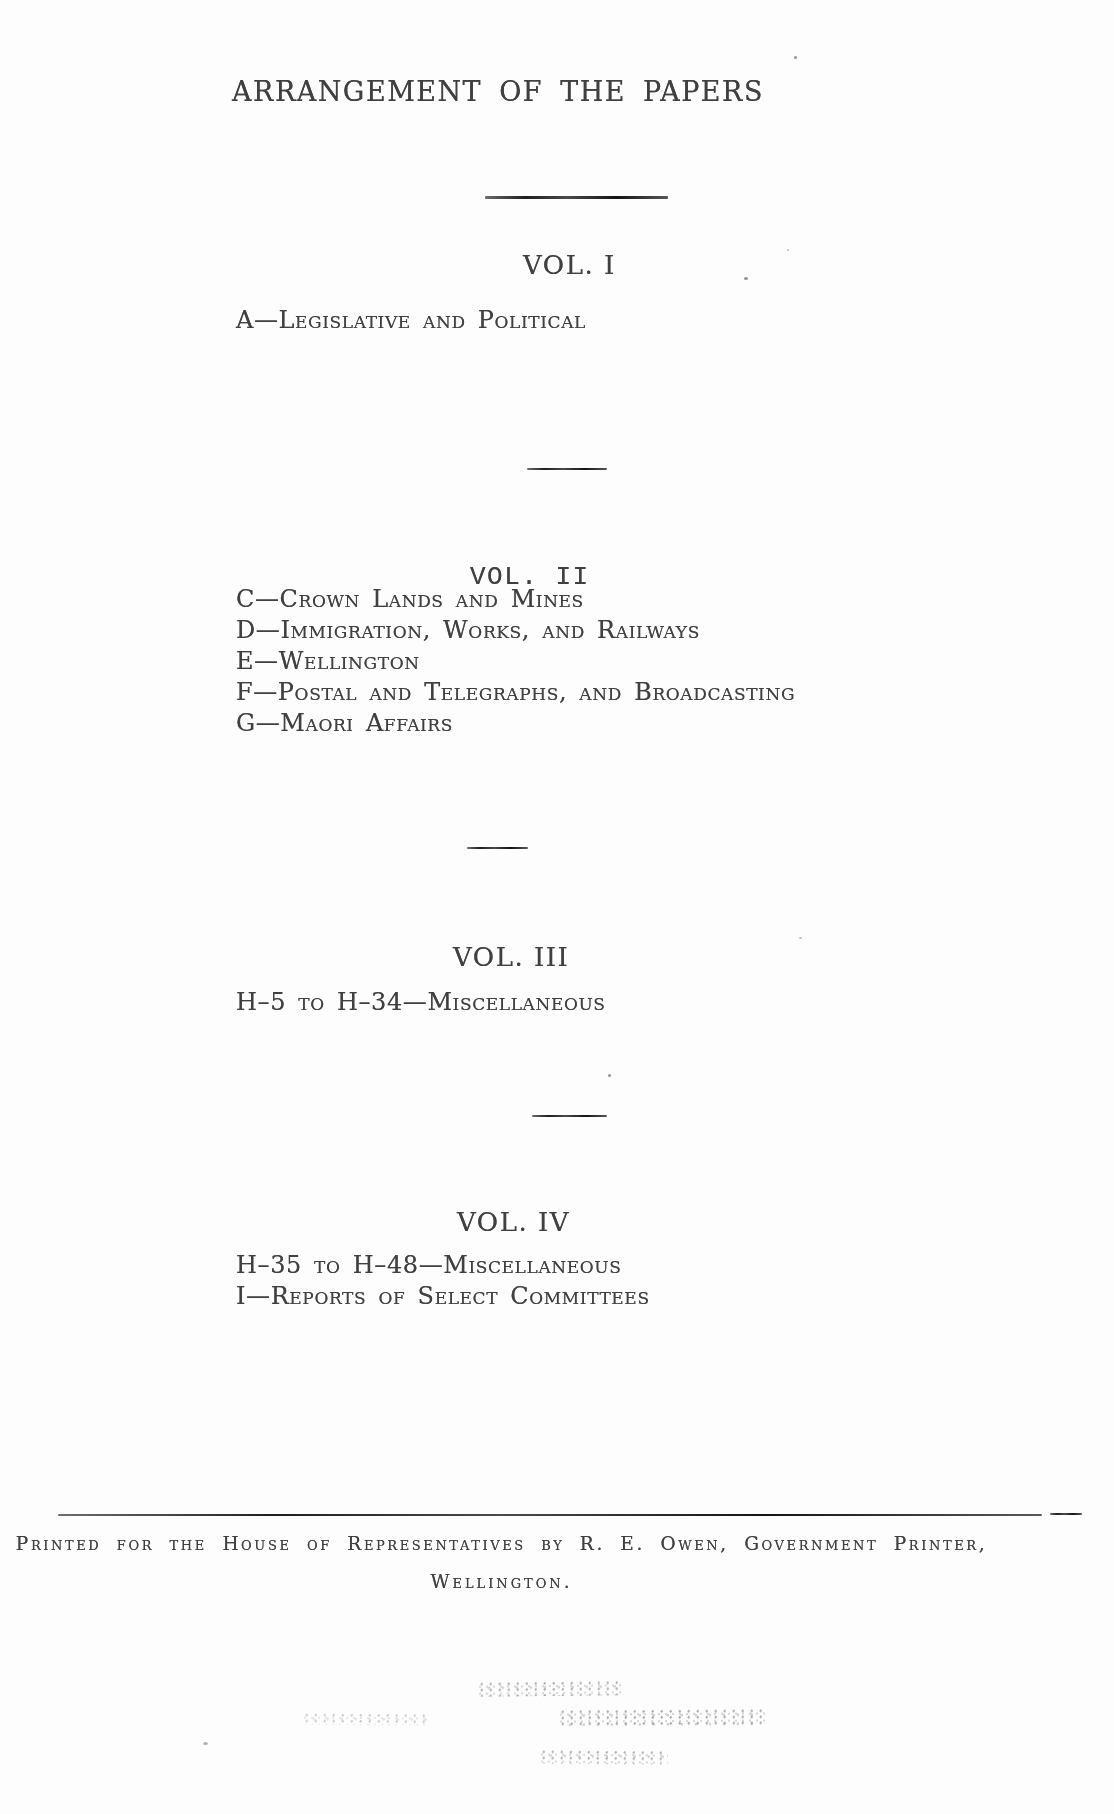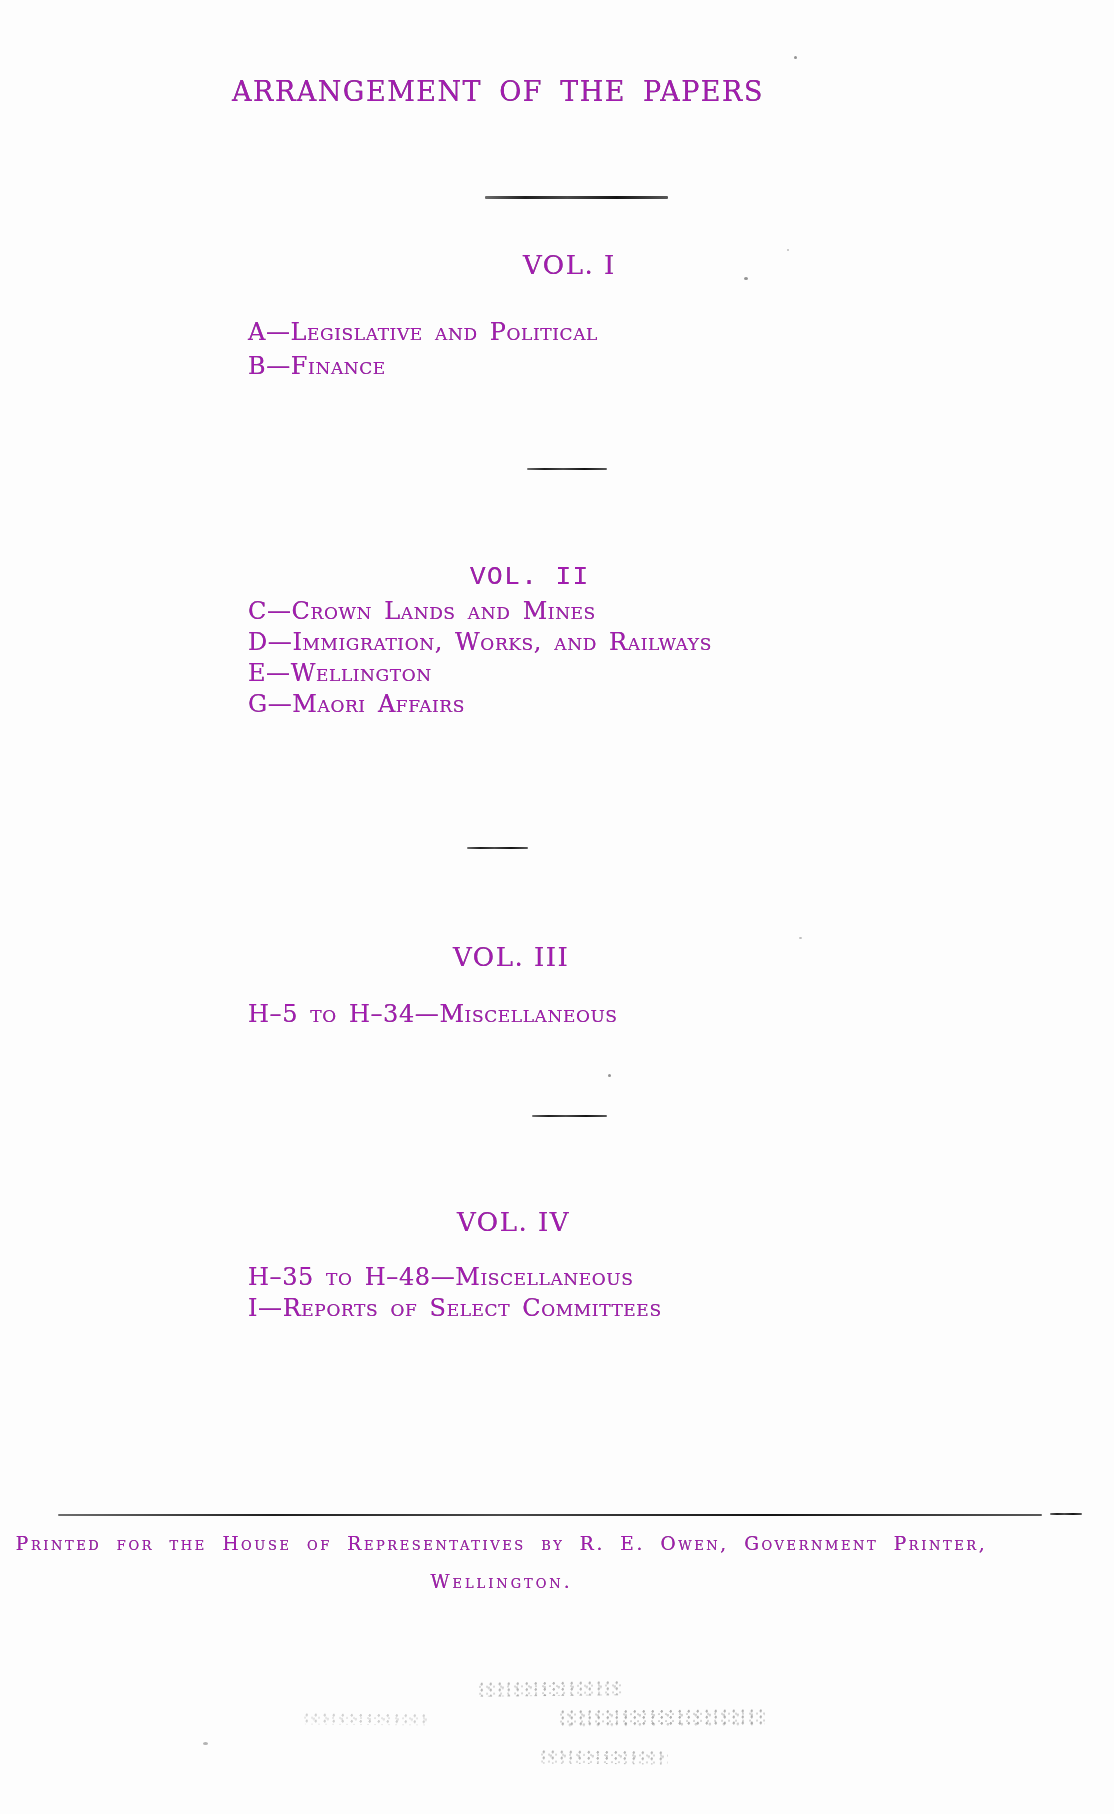--- a/index.html
+++ b/index.html
@@ -8,21 +8,21 @@
     background: #e8e8e8;
   }
   .page {
     position: relative;
     width: 1114px;
     height: 1814px;
     margin: 0 auto;
     background: #fdfdfd;
     overflow: hidden;
     font-family: "DejaVu Serif", "Liberation Serif", serif;
-    color: #a21caf;
+    color: #404040;
   }
   .page * { box-sizing: border-box; }
 
   .title {
     position: absolute;
     left: 0;
     top: 76px;
     width: 996px;
     margin: 0;
     text-align: center;
@@ -45,21 +45,21 @@
     text-shadow: 0 0 0.5px rgba(25,25,25,0.6);
   }
   .vol-1 { left: 523px; top: 250px; }
   .vol-2 { left: 470px; top: 562px; font-family: Liberation Mono, monospace; }
   .vol-3 { left: 453px; top: 942px; }
   .vol-4 { left: 457px; top: 1207px; }
 
   .entries {
     position: absolute;
     left: 236px;
-    margin: 12px;
+    margin: 0;
     font-size: 24px;
     font-variant: small-caps;
     letter-spacing: 0.6px;
     word-spacing: 4px;
     white-space: nowrap;
     text-shadow: 0 0 0.5px rgba(25,25,25,0.55);
   }
   .entries-1 { top: 303px; line-height: 34px; }
   .entries-2 { top: 584px; line-height: 31px; }
   .entries-3 { top: 986px; line-height: 32px; }
@@ -126,32 +126,32 @@
 <div class="page">
 
   <h1 class="title">ARRANGEMENT OF THE PAPERS</h1>
 
   <div class="rule rule-title"></div>
 
   <section>
     <h2 class="vol vol-1">VOL. I</h2>
     <p class="entries entries-1">
       <span class="entry">A—Legislative and Political</span>
-      <span class="entry">B—Finance</span>
     </p>
   </section>
 
   <div class="rule rule-2"></div>
 
   <section>
     <h2 class="vol vol-2">VOL. II</h2>
     <p class="entries entries-2">
       <span class="entry">C—Crown Lands and Mines</span>
       <span class="entry">D—Immigration, Works, and Railways</span>
       <span class="entry">E—Wellington</span>
+      <span class="entry">F—Postal and Telegraphs, and Broadcasting</span>
       <span class="entry">G—Maori Affairs</span>
     </p>
   </section>
 
   <div class="rule rule-3"></div>
 
   <section>
     <h2 class="vol vol-3">VOL. III</h2>
     <p class="entries entries-3">
       <span class="entry">H–5 to H–34—Miscellaneous</span>

